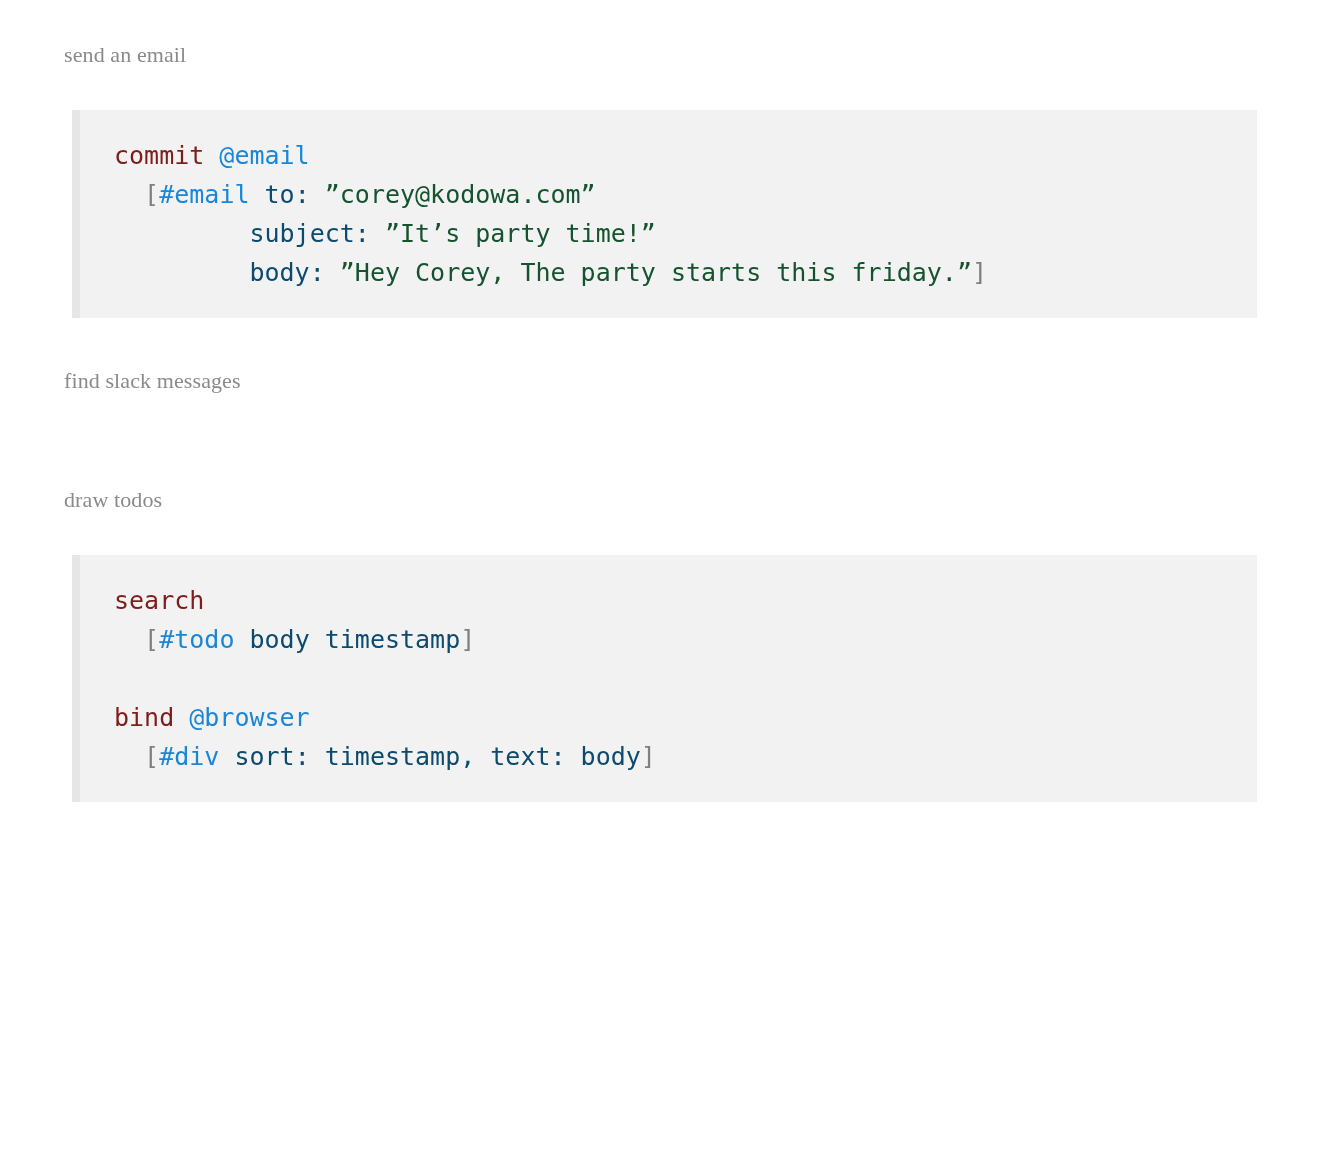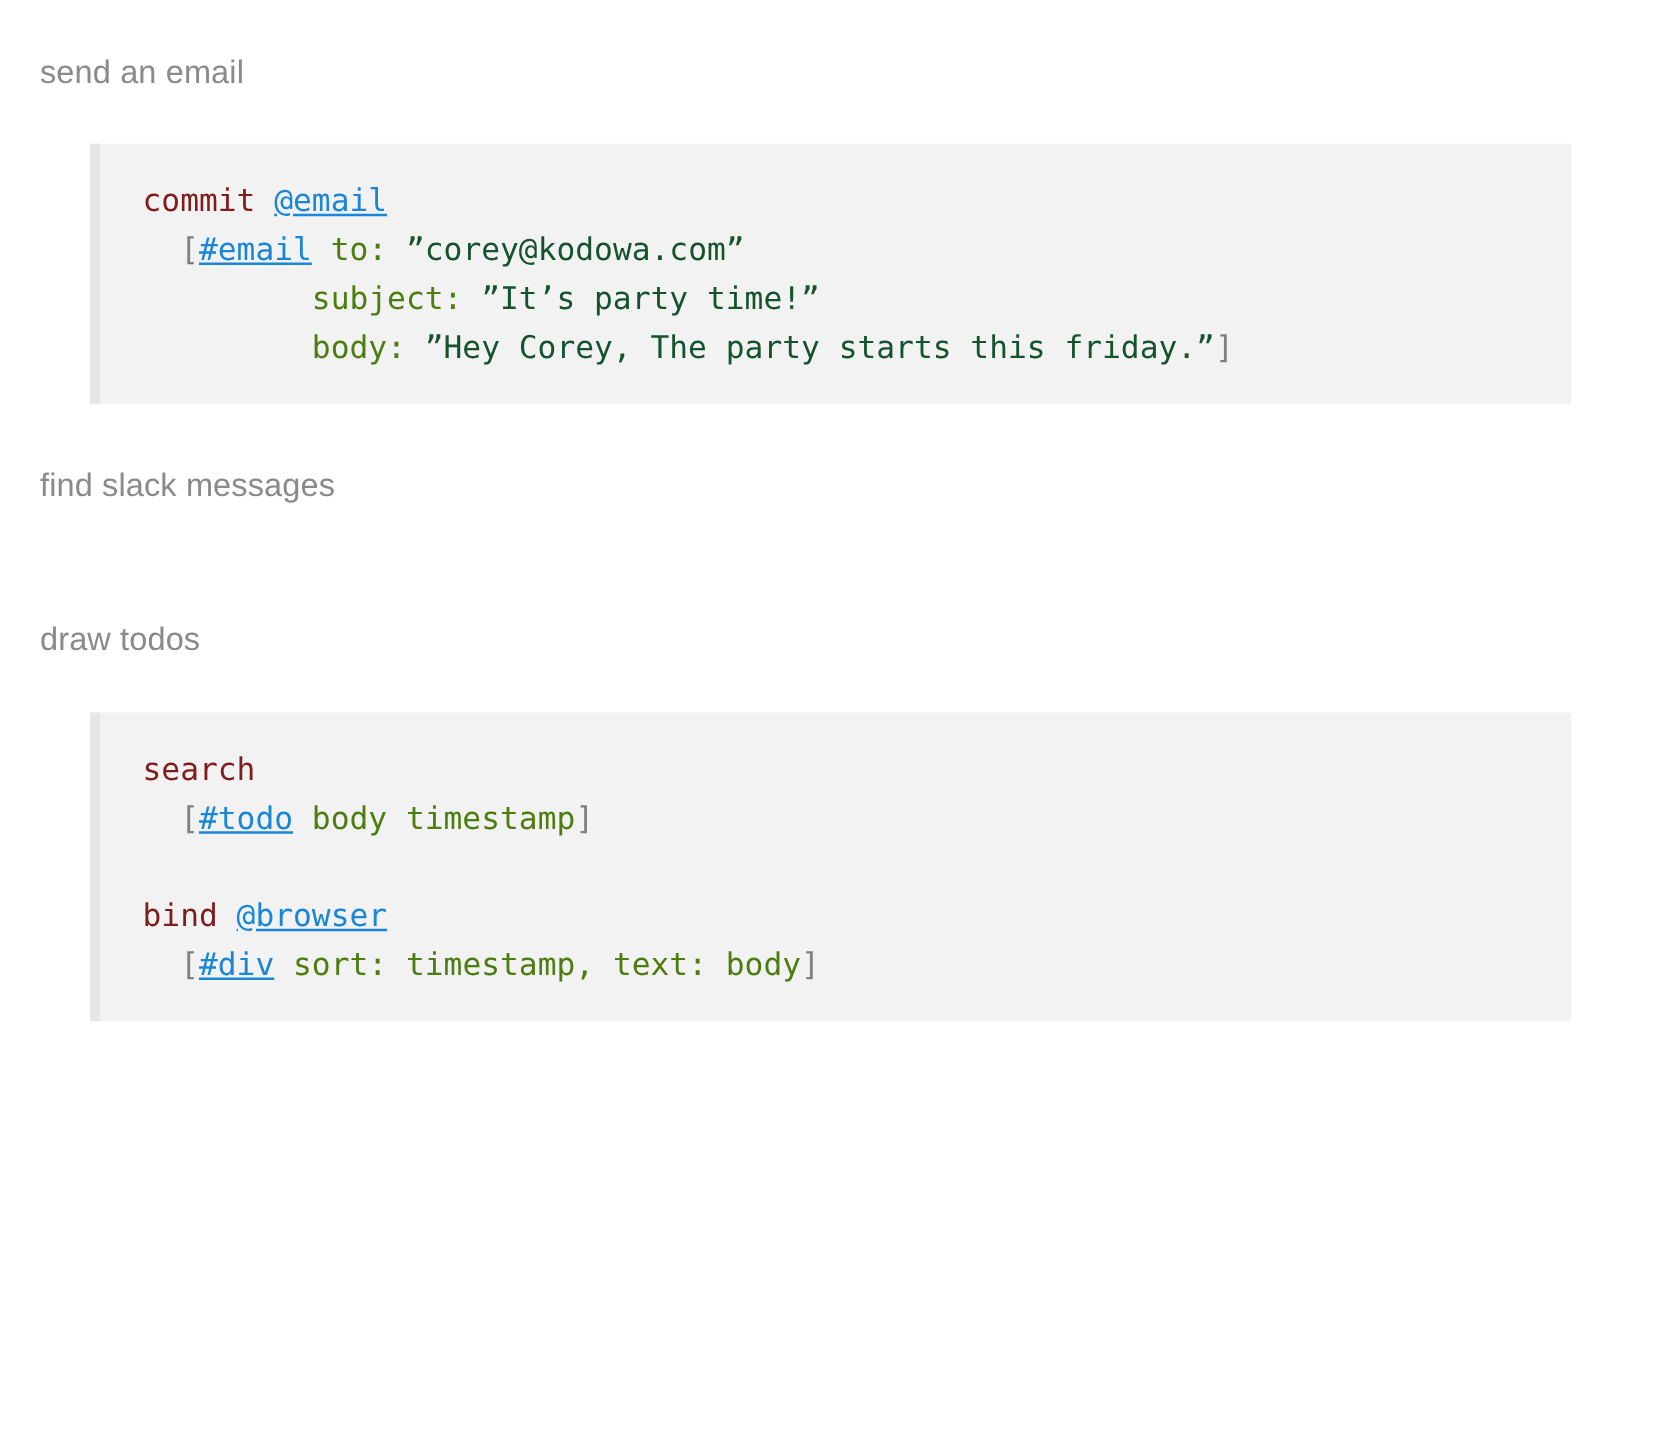--- a/index.html
+++ b/index.html
@@ -13,28 +13,28 @@
     font-family: "Liberation Sans", sans-serif;
     overflow: hidden;
   }
   .page {
     padding: 0;
     box-sizing: border-box;
   }
 
   
   .section-heading {
-    font-family: Liberation Sans, sans-serif;
-    font-size: 26px;
+    font-family: Liberation Serif, serif;
+    font-size: 22px;
     font-weight: 400;
     color: #8a8a8a;
     letter-spacing: 0.1px;
     line-height: 1.2;
     margin: 0;
-    padding-left: 32px;
+    padding-left: 64px;
   }
 
   
   .code-block {
     margin-left: 72px;
     margin-right: 0;
     width: 1185px;
     background: #f2f2f2;
     border-left: 8px solid #e6e6e6;
     box-sizing: border-box;
@@ -49,23 +49,23 @@
     white-space: pre;
     padding-left: 34px;
   }
   .code-block .blank-line {
     display: block;
     height: 39px;
   }
 
   
   .tok-keyword { color: #7f1d1d; }
-  .tok-tag     { color: #1a86d8; text-decoration: underline; }
+  .tok-tag     { color: #1a86d8; }
   .tok-punct   { color: #808080; }
-  .tok-field   { color: #4d7c0f; }
+  .tok-field   { color: #0c4a6e; }
   .tok-string  { color: #14532d; }
 
   
   .gap-heading-to-code { height: 42px; }
   .gap-code-to-heading { height: 50px; }
   .top-space { height: 42px; }
 </style>
 </head>
 <body>
 

